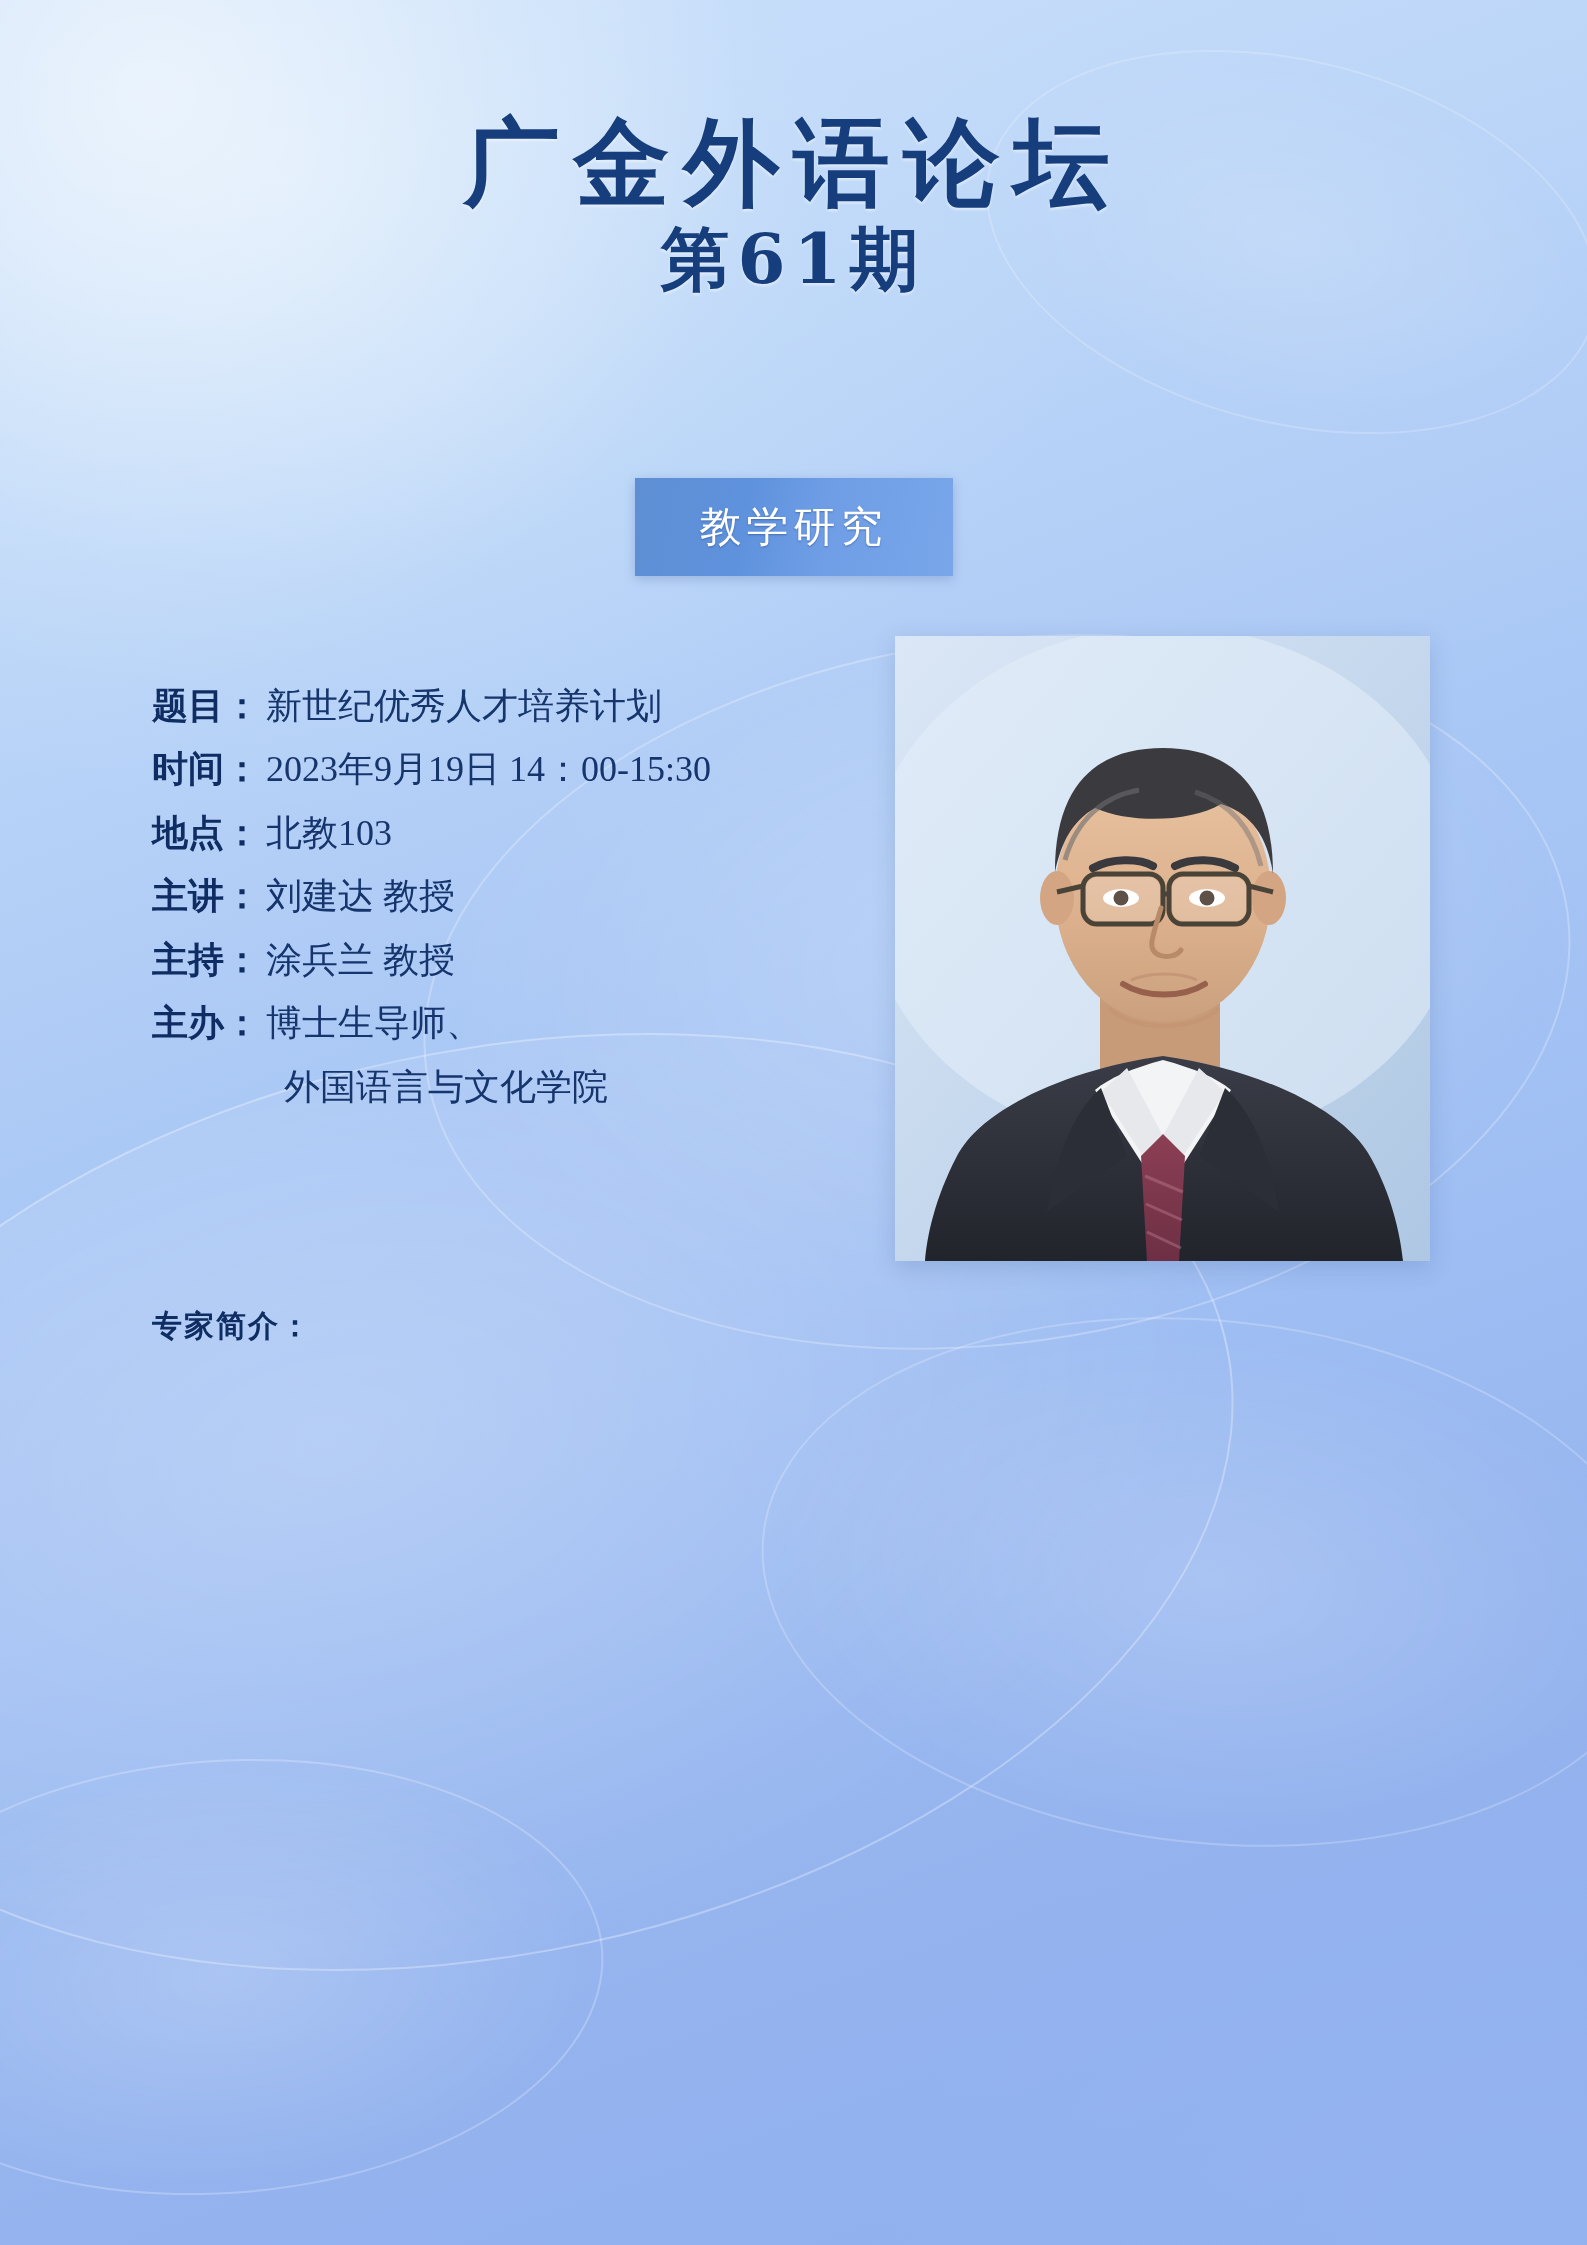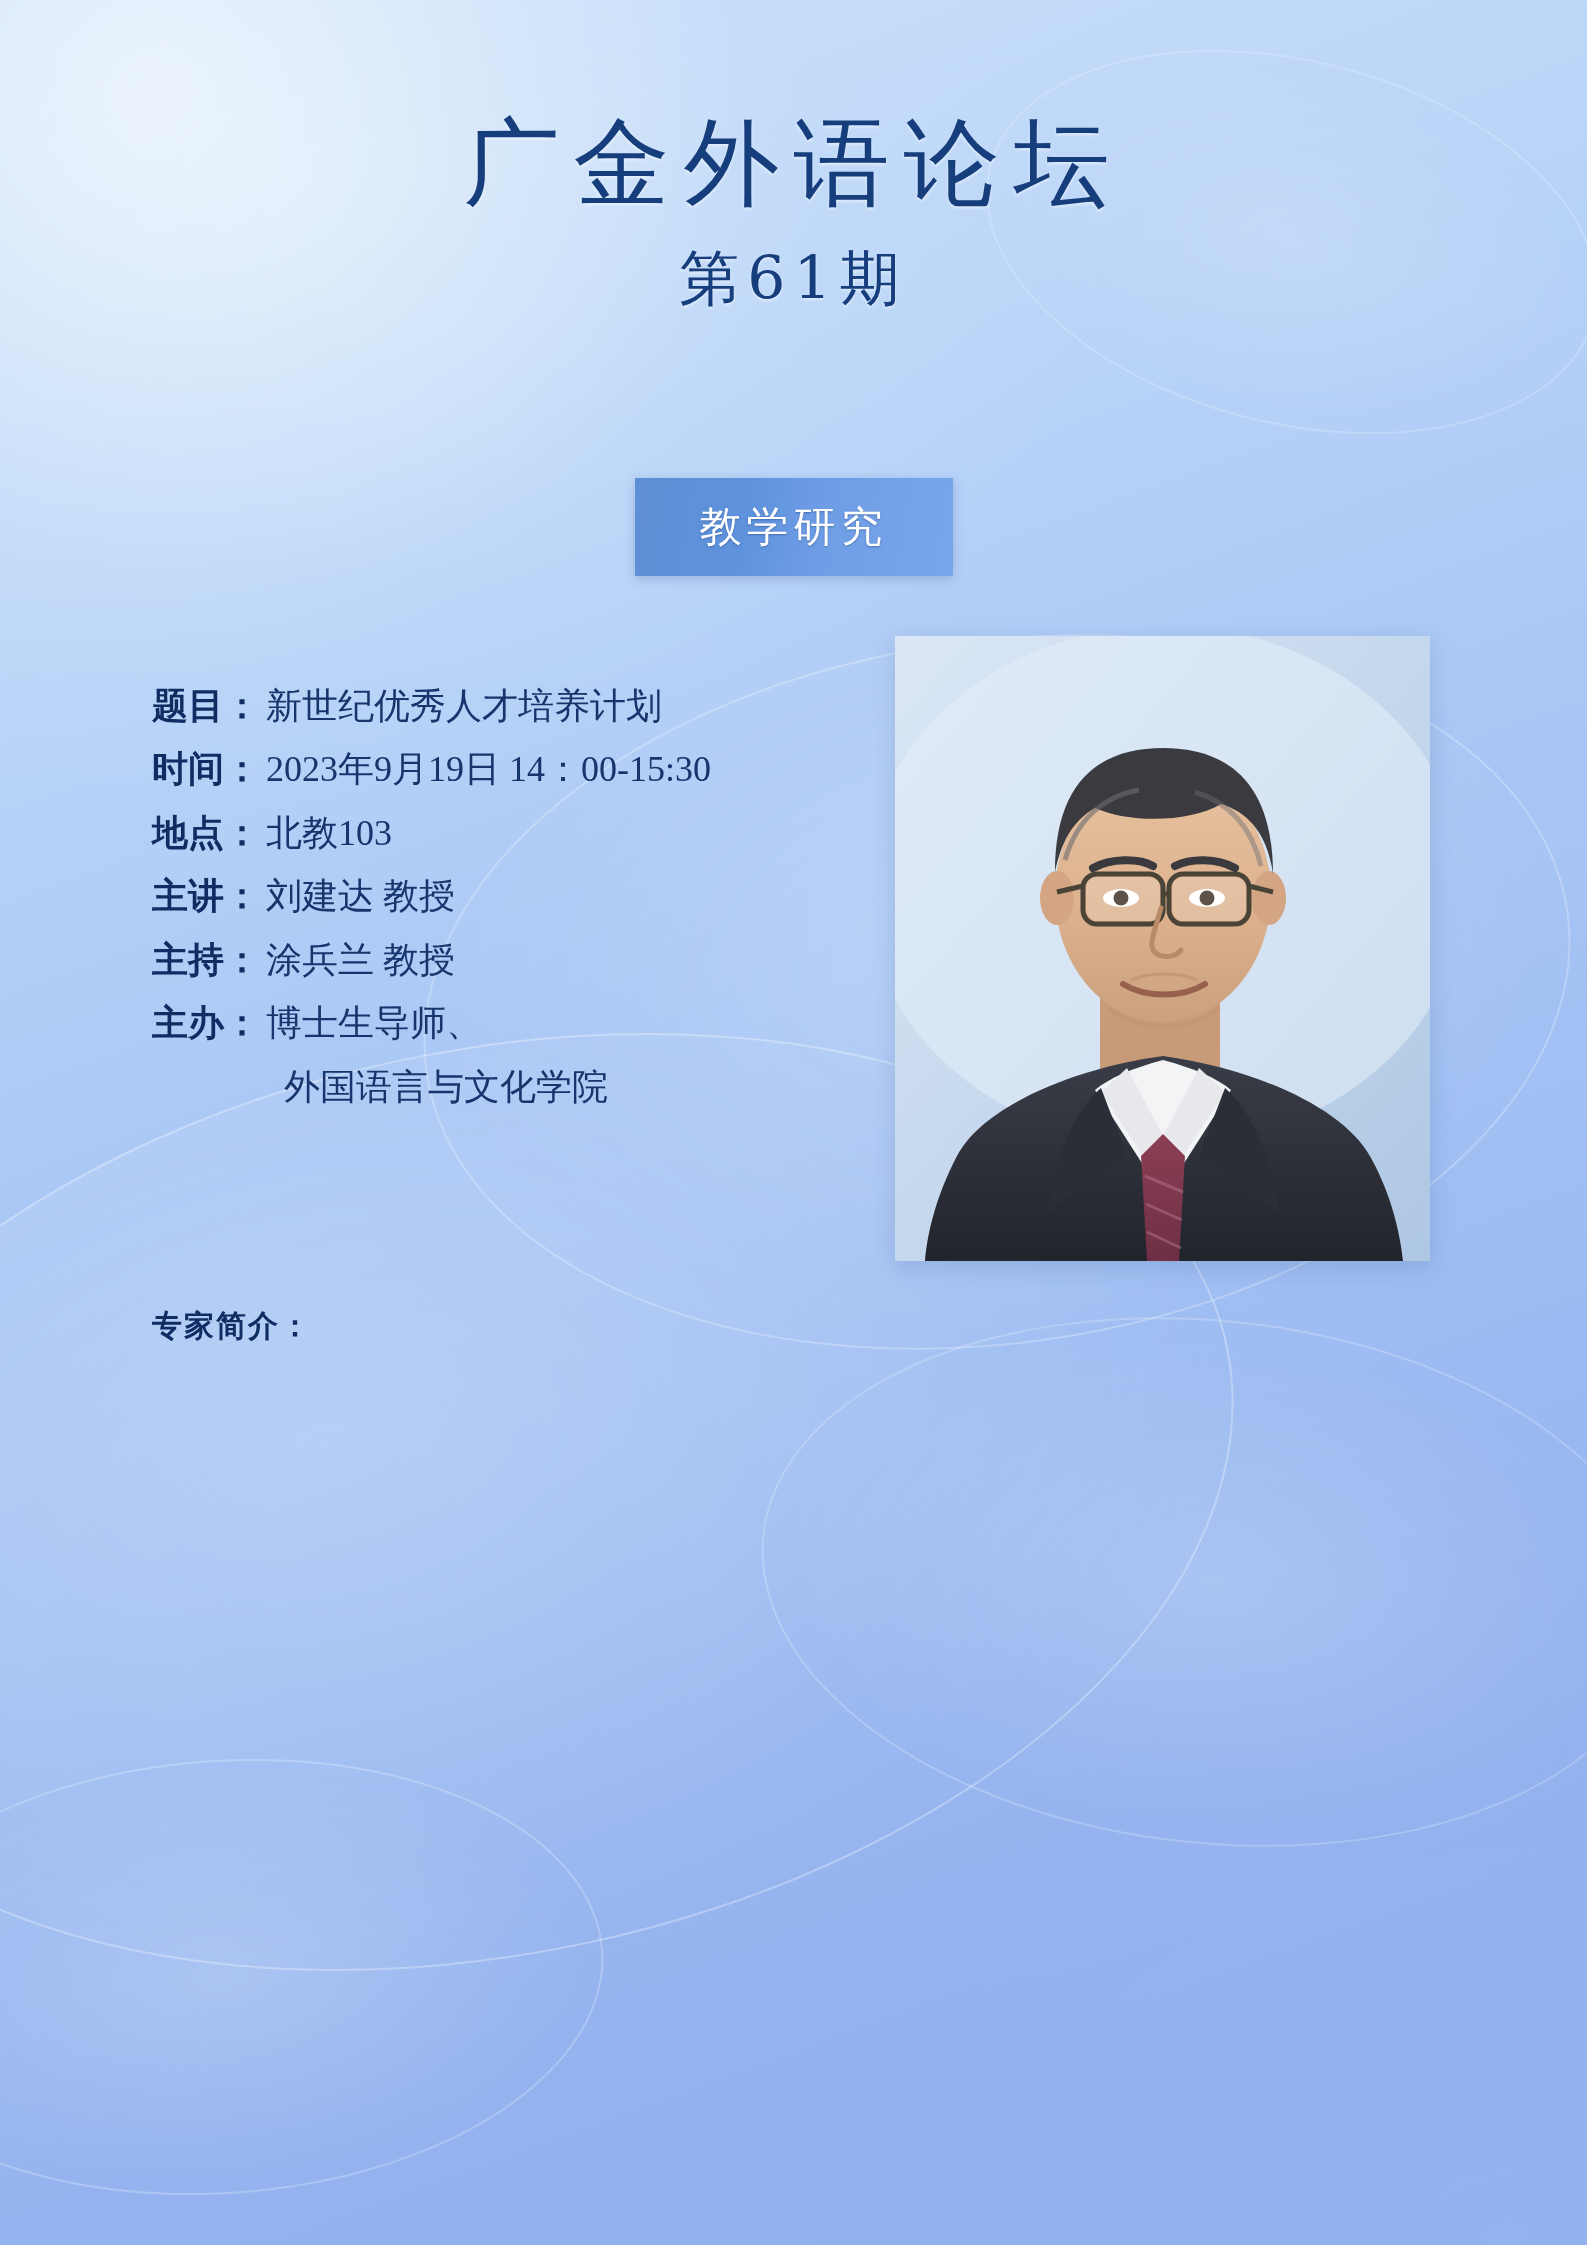--- a/index.html
+++ b/index.html
@@ -61,31 +61,31 @@
     left: 0; right: 0; top: 108px;
     text-align: center;
   }
   .title-line1 {
     font-family: "DejaVu Serif", "Liberation Serif", serif;
     font-size: 96px;
     letter-spacing: 14px;
     color: #173e7c;
     text-shadow: 0 2px 3px rgba(255,255,255,0.5);
     line-height: 1.15;
-    font-weight: 400;
+    font-weight: 700;
   }
   .title-line2 {
     font-family: "DejaVu Serif", "Liberation Serif", serif;
-    font-size: 60px;
+    font-size: 69px;
     letter-spacing: 8px;
     color: #173e7c;
     text-shadow: 0 2px 3px rgba(255,255,255,0.5);
     line-height: 1.2;
-    margin-top: 24px;
-    font-weight: 400;
+    margin-top: 0;
+    font-weight: 700;
   }
 
   
   .badge-wrap {
     position: absolute;
     top: 478px;
     left: 0; right: 0;
     display: flex;
     justify-content: center;
   }

